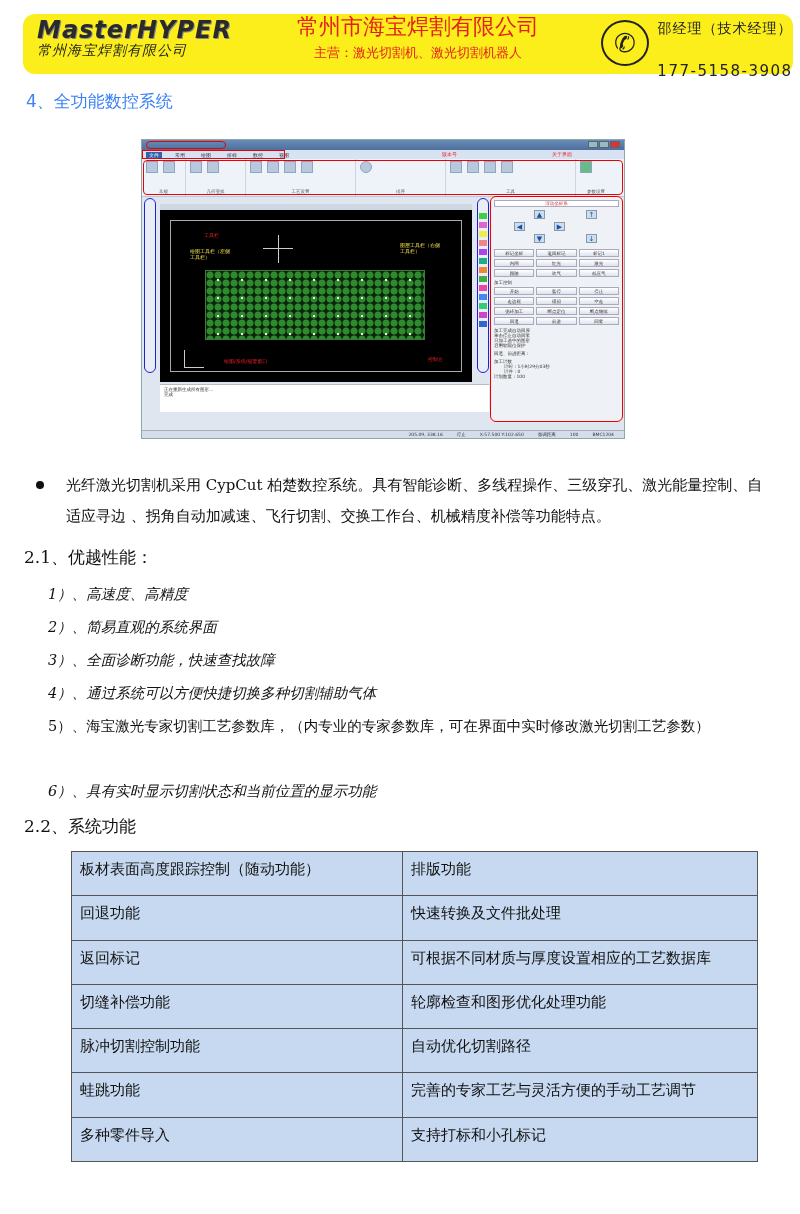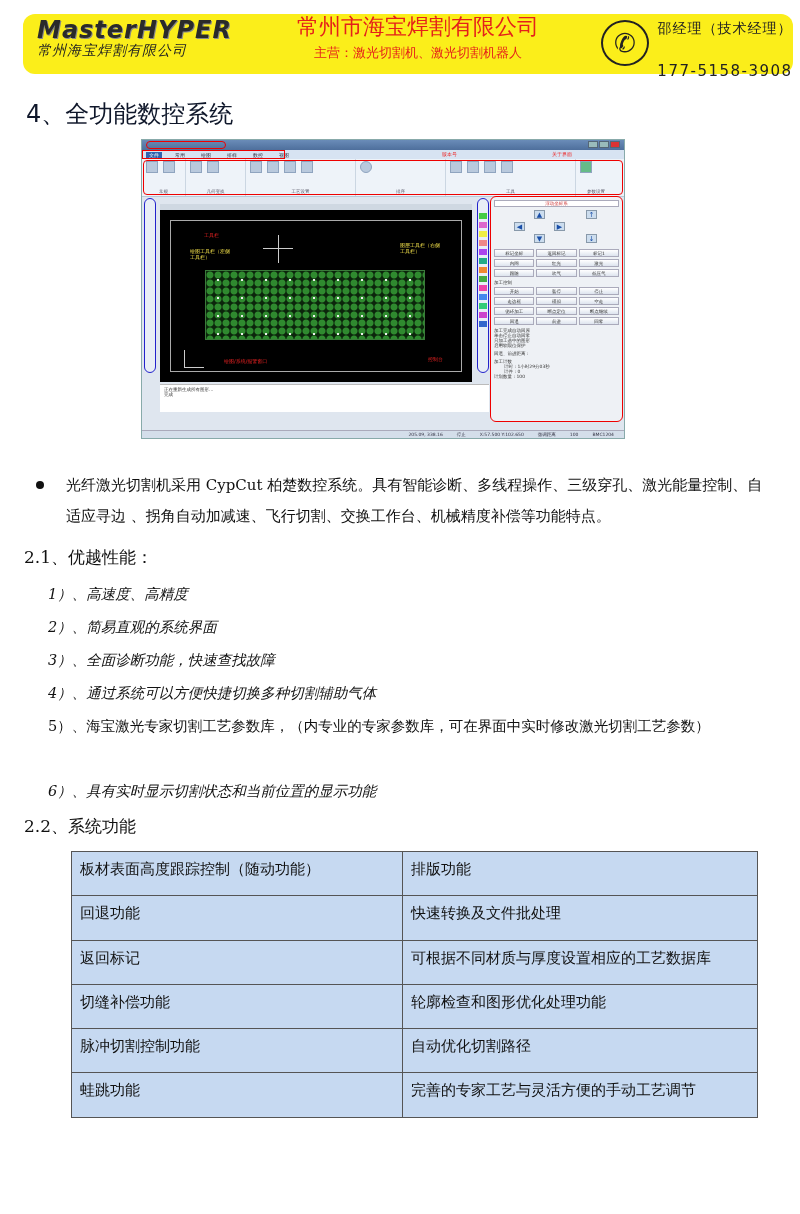--- a/index.html
+++ b/index.html
@@ -11,21 +11,21 @@
   .logo-main { font-family: "DejaVu Sans", sans-serif; font-weight: bold; font-style: italic; font-size: 24px; color: #2a2a2a; letter-spacing: 1px; text-shadow: 1px 1px 0 #888; }
   .logo-sub { font-size: 14px; font-style: italic; color: #222; letter-spacing: 1px; margin-top: -2px; }
   .company { position: absolute; left: 265px; top: 0; width: 260px; text-align: center; }
   .company-name { color: #e5201a; font-size: 22px; line-height: 26px; }
   .company-biz { color: #e5201a; font-size: 13px; margin-top: 4px; }
   .phone-icon { position: absolute; left: 578px; top: 6px; width: 48px; height: 46px; border: 2px solid #222; border-radius: 50%; display:flex; align-items:center; justify-content:center; font-size: 26px; color:#222; }
   .contact { position: absolute; left: 632px; top: 6px; width: 140px; text-align: center; }
   .contact-name { font-size: 14px; color: #222; letter-spacing: 1px; }
   .contact-phone { font-size: 15px; color: #222; margin-top: 24px; letter-spacing: 1.5px; }
 
-  .section-title { position: absolute; left: 26px; top: 98px; font-size: 24px; color: #0f172a; }
+  .section-title { position: absolute; left: 26px; top: 90px; font-size: 17px; color: #3b82f6; }
 
   
   .app { position: absolute; left: 141px; top: 139px; width: 484px; height: 300px; background: #dfe6ef; border: 1px solid #8aa; overflow: hidden; font-size: 5px; }
   .titlebar { height: 10px; background: linear-gradient(#6a8cb8,#4e6f9c); position: relative; }
   .title-text { position: absolute; left: 180px; top: 2px; color: #fff; font-size: 5px; }
   .win-btns { position: absolute; right: 4px; top: 1px; display: flex; gap: 1px; }
   .win-btns span { width: 10px; height: 7px; background: #9bb; border: 1px solid #567; }
   .win-btns span.close { background: #d33; }
   .qa { position:absolute; left:4px; top:1px; width: 80px; height: 8px; border: 1px solid #e00; border-radius: 4px; }
   .menubar { height: 9px; background: #d7e3f2; display: flex; align-items: center; padding-left: 4px; gap: 10px; position: relative; }
@@ -298,14 +298,18 @@
         <td>轮廓检查和图形优化处理功能</td>
       </tr>
     <tr>
         <td class="c1">脉冲切割控制功能</td>
         <td>自动优化切割路径</td>
       </tr>
     <tr>
         <td class="c1">蛙跳功能</td>
         <td>完善的专家工艺与灵活方便的手动工艺调节</td>
       </tr>
+    <tr>
+        <td class="c1">多种零件导入</td>
+        <td>支持打标和小孔标记</td>
+      </tr>
   </tbody>
 </table>
 
 </body></html>

